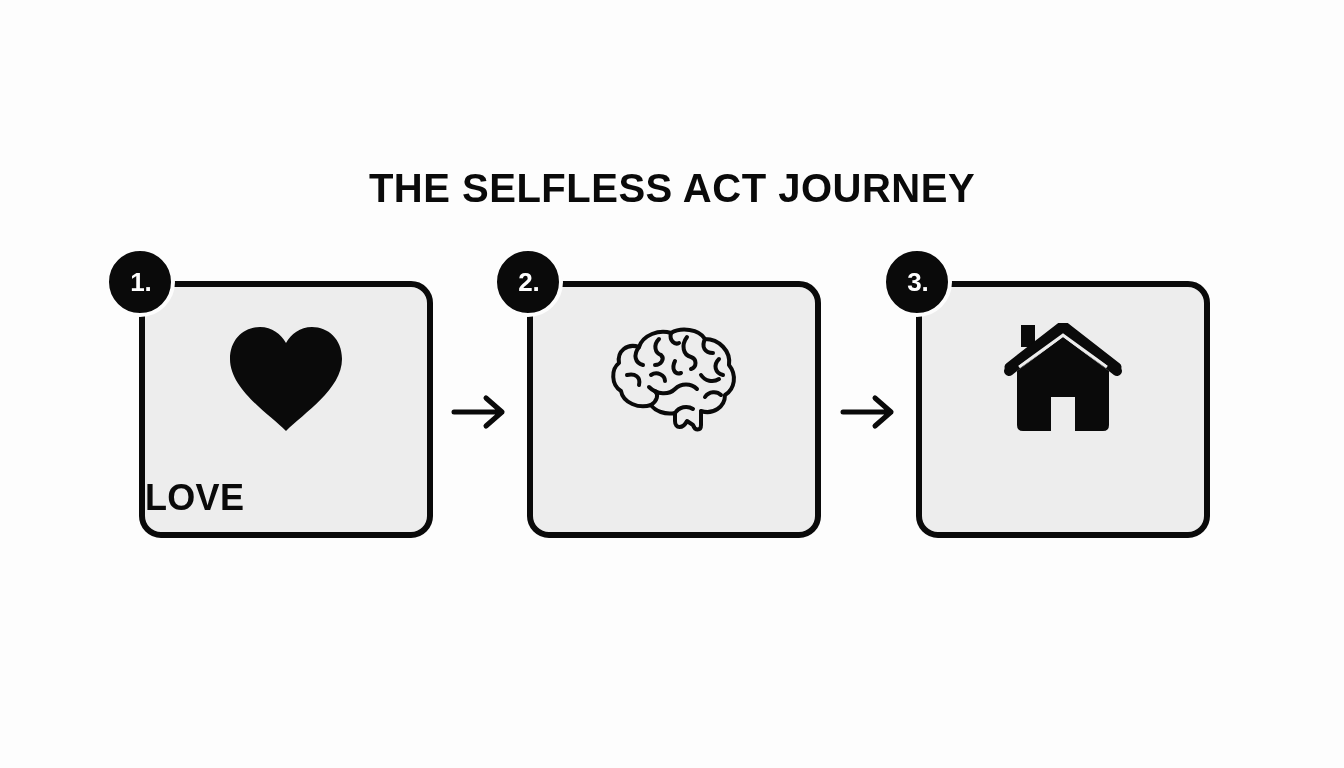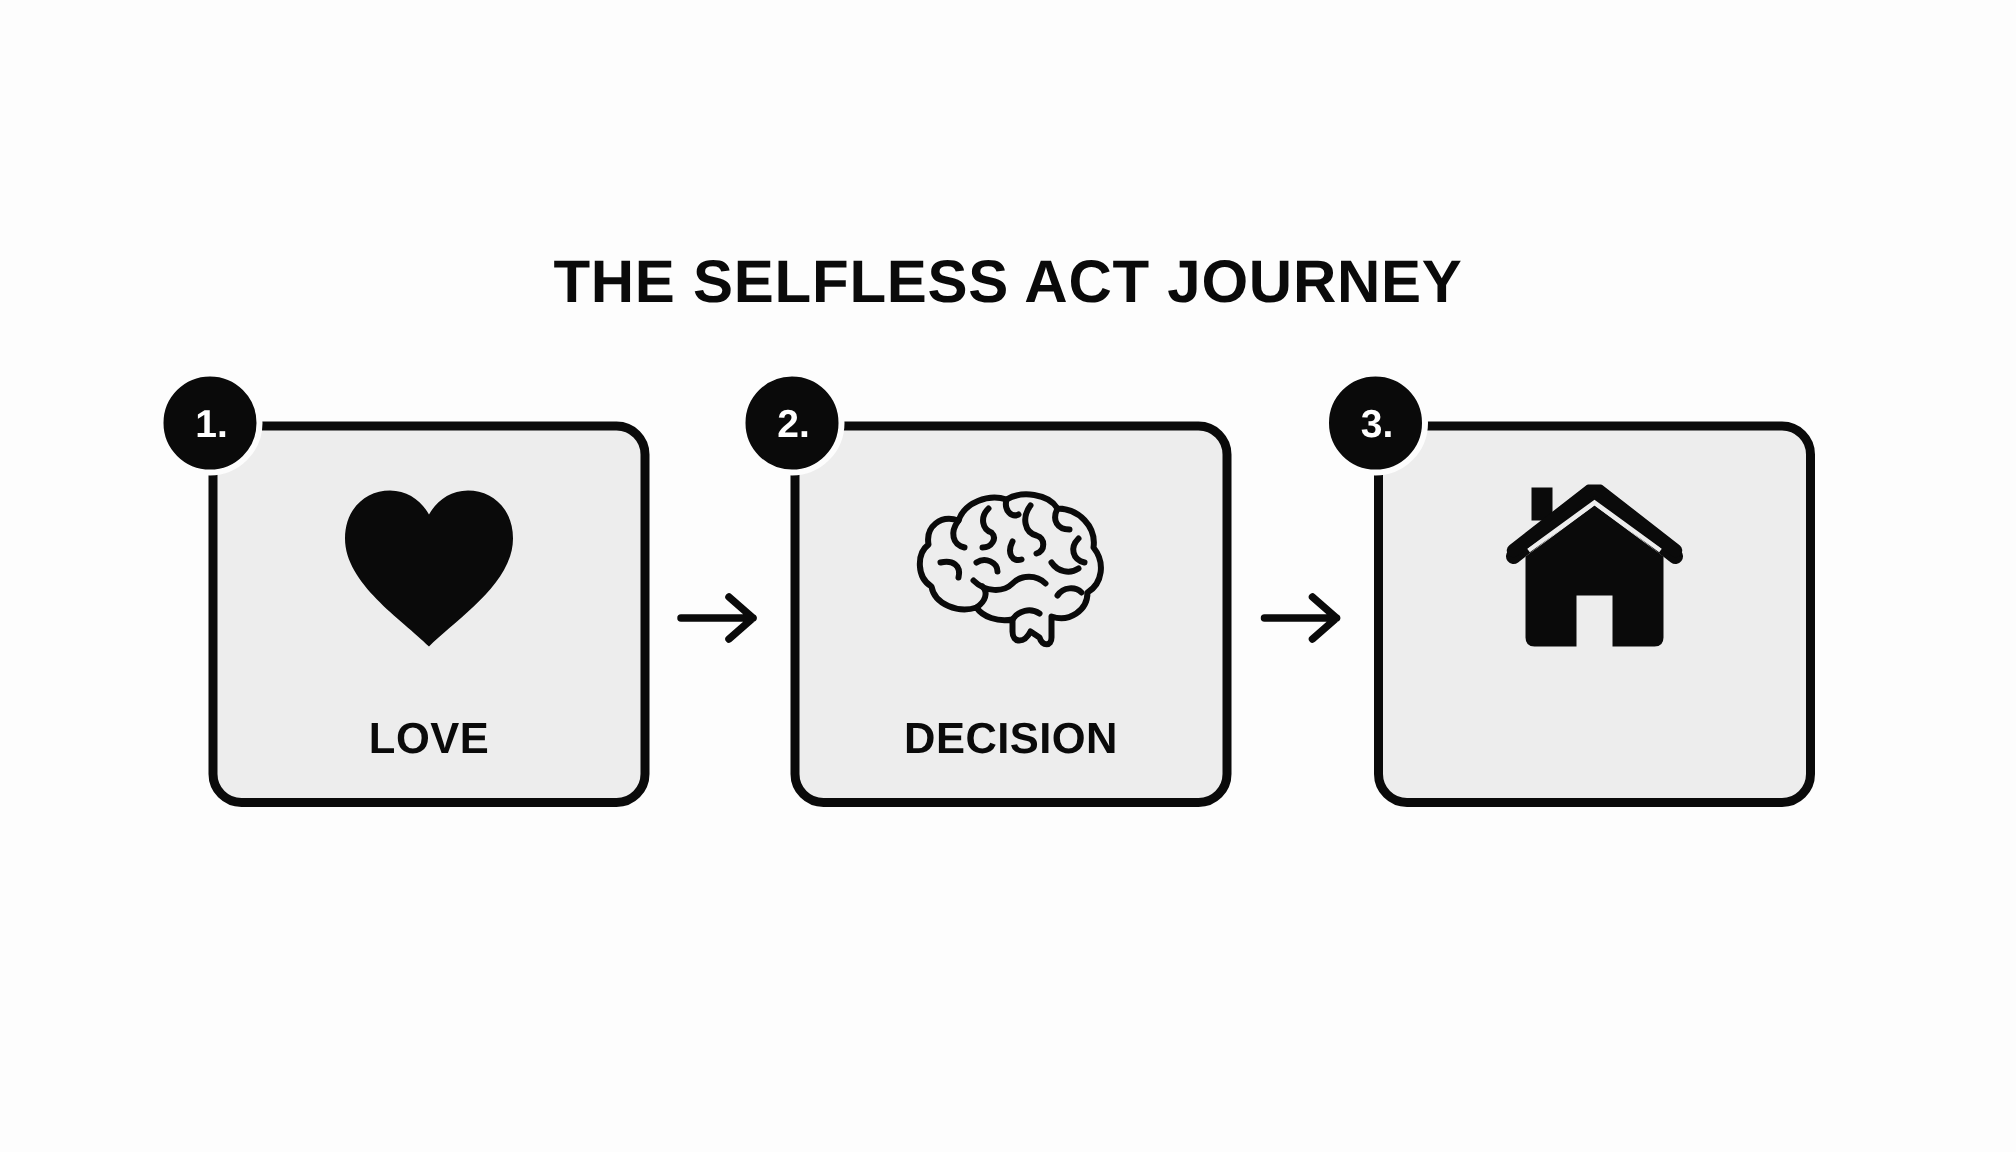--- a/index.html
+++ b/index.html
@@ -48,22 +48,21 @@
     .icon {
       position: absolute;
       left: 50%;
       transform: translateX(-50%);
       top: 36px;
     }
     .label {
       position: absolute;
       left: 0; right: 0;
       top: 190px;
-      text-align: center;
-      font-size: 29px;
+      font-size: 36px;
       font-weight: 700;
       color: #0a0a0a;
       letter-spacing: 0.3px;
     }
     .arrow {
       position: absolute;
       top: 393px;
     }
   </style>
 </head>
@@ -107,21 +106,20 @@
       <path d="M18 50 C 26 48, 32 52, 30 60"></path>
       <path d="M42 50 C 48 46, 56 50, 56 56"></path>
       <path d="M40 62 C 48 70, 60 70, 66 64 C 72 58, 82 58, 88 64"></path>
       <path d="M42 80 C 48 76, 50 70, 46 66"></path>
       <path d="M66 88 C 70 82, 78 80, 84 84"></path>
       <path d="M92 50 C 96 56, 104 58, 110 54"></path>
       <path d="M96 72 C 100 66, 108 66, 112 70"></path>
       <path d="M66 36 C 62 44, 66 50, 72 48"></path>
     </svg>
   </div>
-  <div class="label">DECISION</div>
 </div>
 
 <div class="arrow" style="left:839px;">
   <svg width="60" height="40" viewBox="0 0 60 40">
     <path d="M4 19 L52 19 M36 5 L52 19 L36 33" stroke="#0a0a0a" stroke-width="5" fill="none" stroke-linecap="round" stroke-linejoin="round"></path>
   </svg>
 </div>
 
 <div class="step" style="left:916px;">
   <div class="badge">

